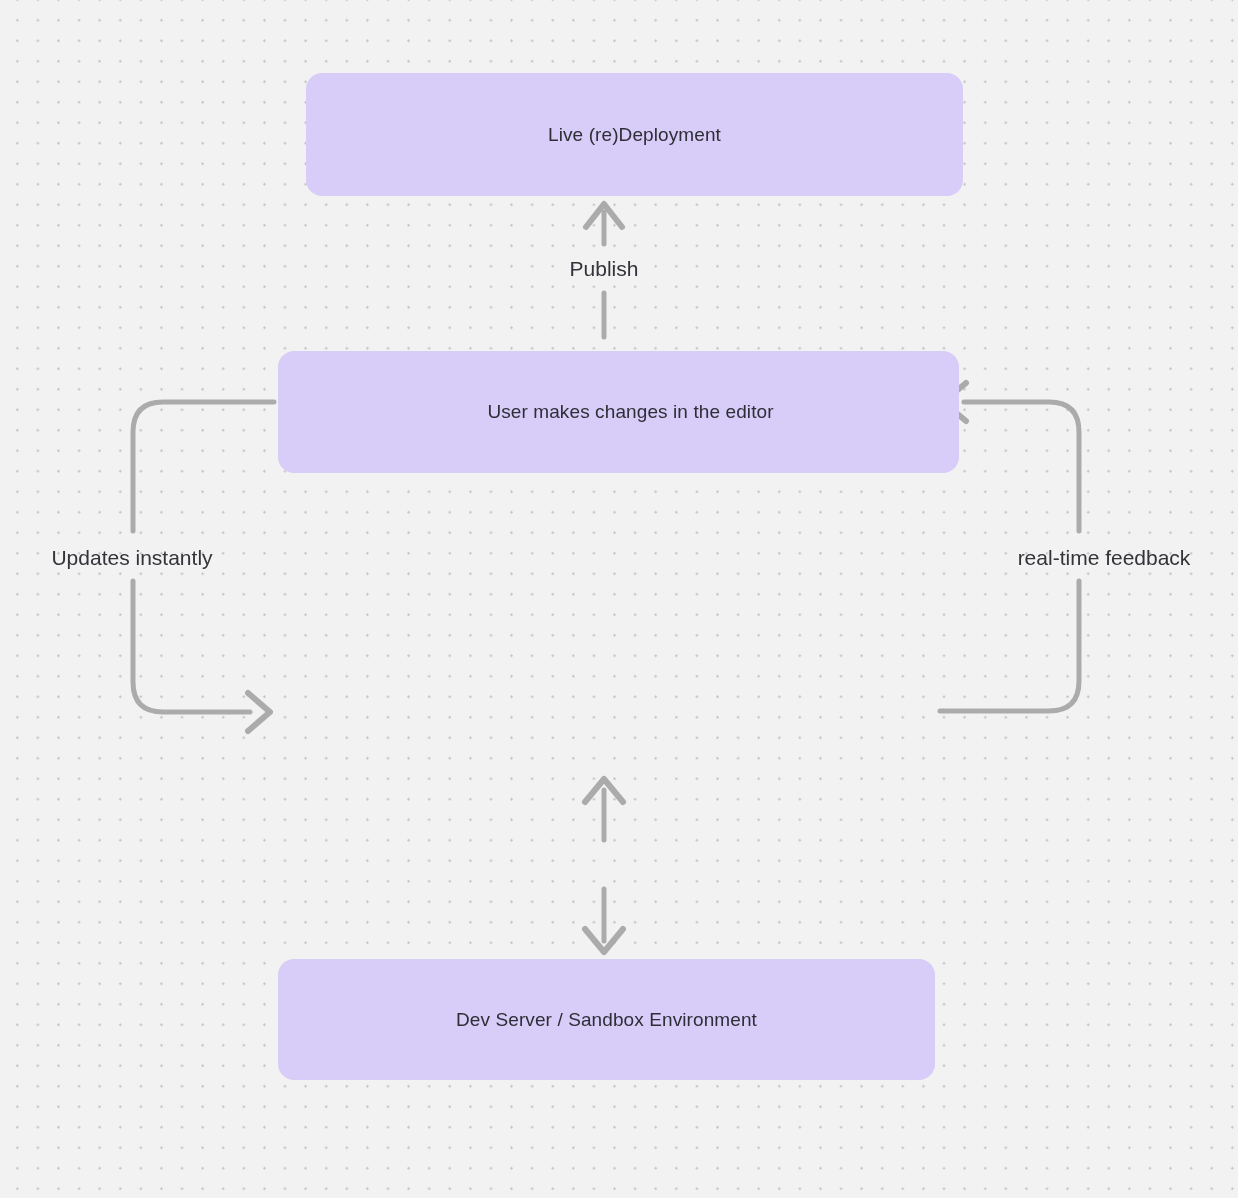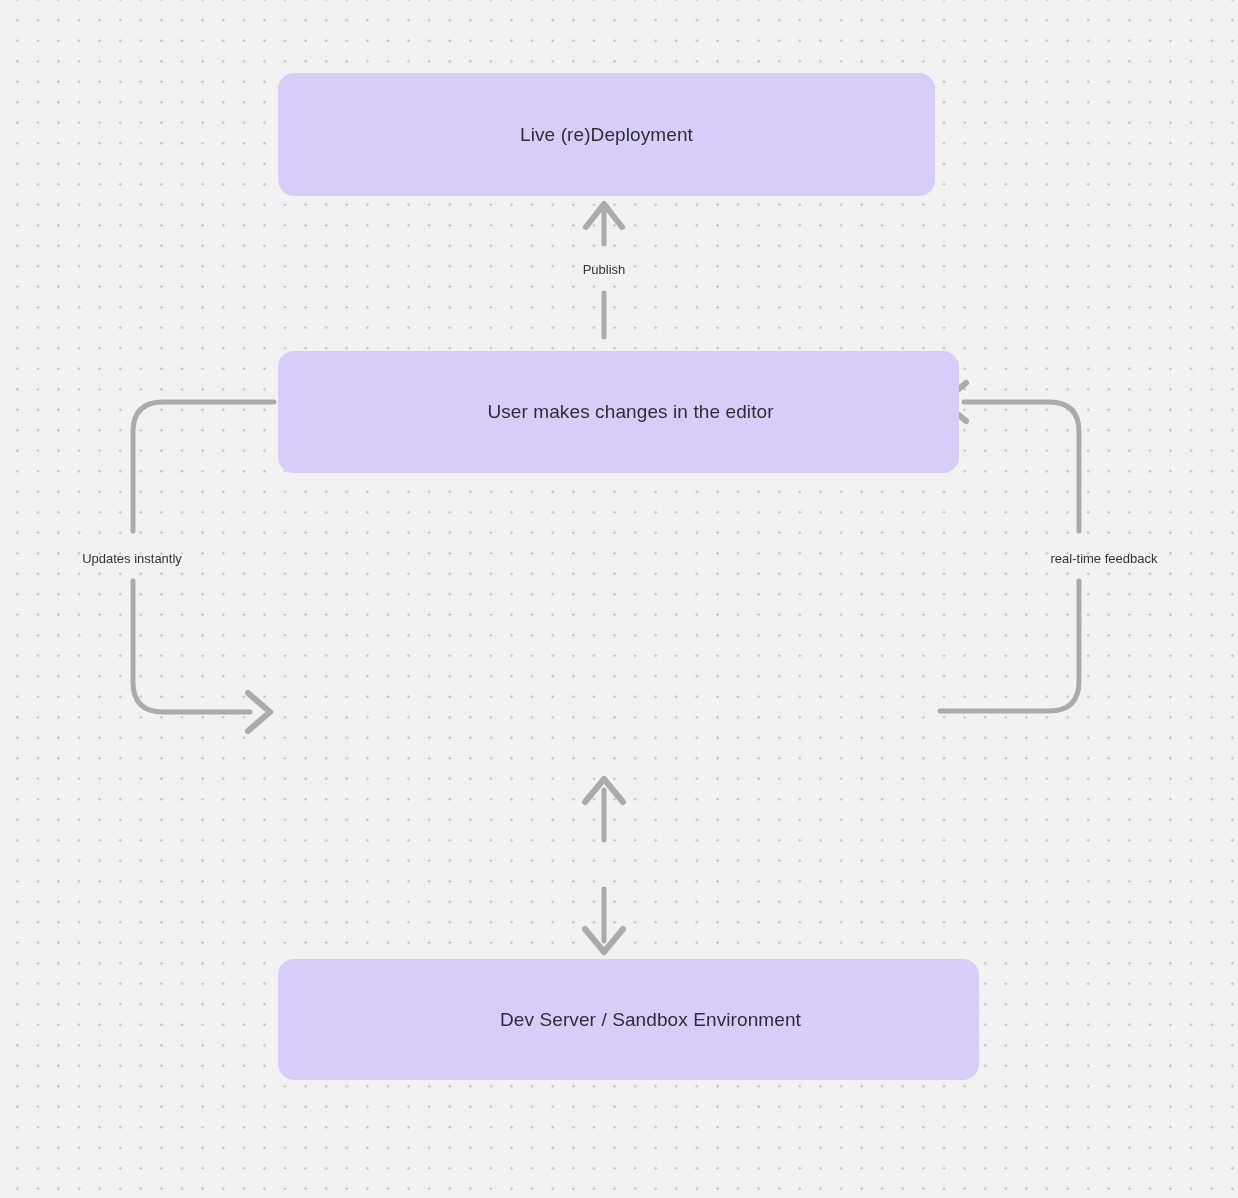--- a/index.html
+++ b/index.html
@@ -43,28 +43,28 @@
     align-items: center;
     justify-content: center;
     cursor: default;
   }
   .node-label {
     font-size: 19px;
     color: #2e2e36;
     letter-spacing: 0.1px;
     text-align: center;
   }
-  .node-live      { top: 73px;  height: 123px; }
+  .node-live      { top: 73px;  height: 123px; margin-left: 28px; }
   .node-editor    { top: 351px; height: 122px; padding-left: 24px; }
   .node-preview   { top: 651px; height: 120px; }
-  .node-devserver { top: 959px; height: 121px; padding-left: 44px; }
+  .node-devserver { top: 959px; height: 121px; }
   .edge-label {
     position: absolute;
     transform: translate(-50%, -50%);
-    font-size: 13px;
+    font-size: 21px;
     color: #33333a;
     white-space: nowrap;
     text-align: center;
   }
   .label-publish  { left: 604px;  top: 269px; }
   .label-updates  { left: 132px;  top: 558px; }
   .label-feedback { left: 1104px; top: 558px; }
   .label-spunup   { left: 606px;  top: 867px; }
 </style>
 </head>

